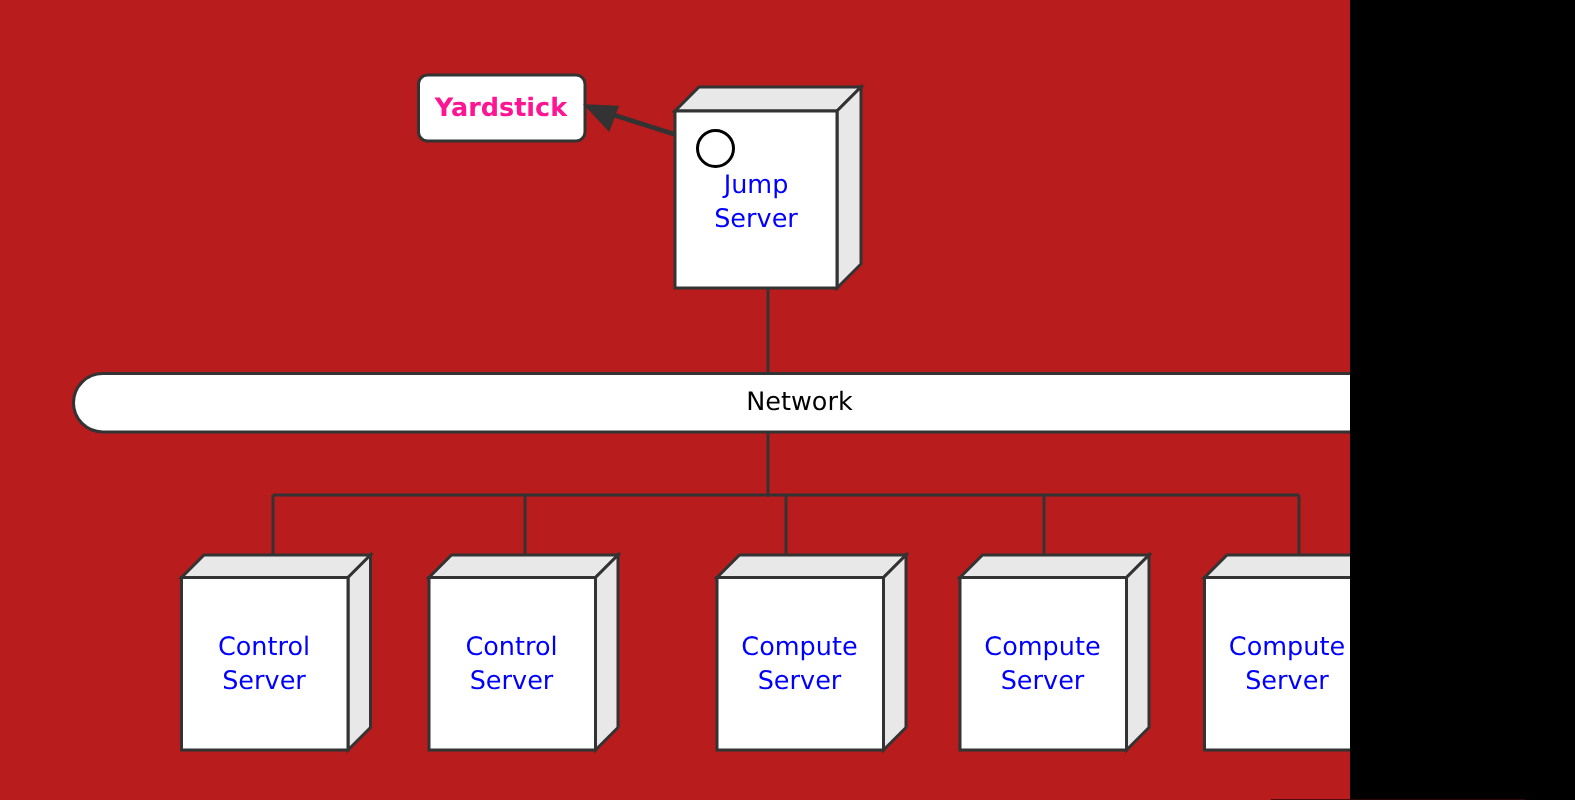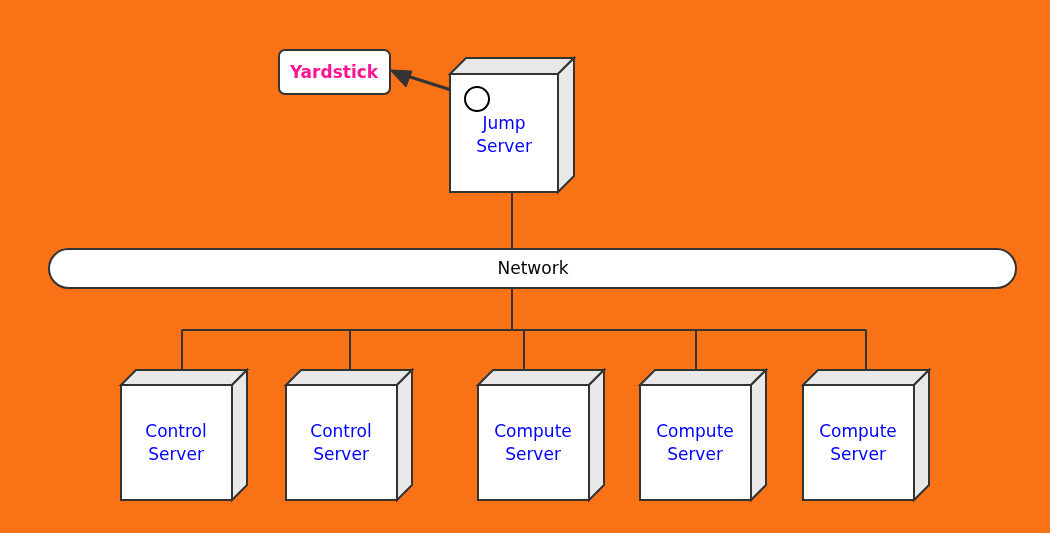--- a/index.html
+++ b/index.html
@@ -5,23 +5,23 @@
   html, body {
     margin: 0;
     padding: 0;
     background: #000000;
   }
   body {
     font-family: "DejaVu Sans", sans-serif;
   }
   #stage {
     position: relative;
-    width: 1050px;
+    width: 900px;
     height: 533px;
-    background: #f97316;
+    background: #b91c1c;
     overflow: hidden;
   }
   #diagram-svg {
     position: absolute;
     left: 0;
     top: 0;
     width: 1050px;
     height: 533px;
     display: block;
   }

